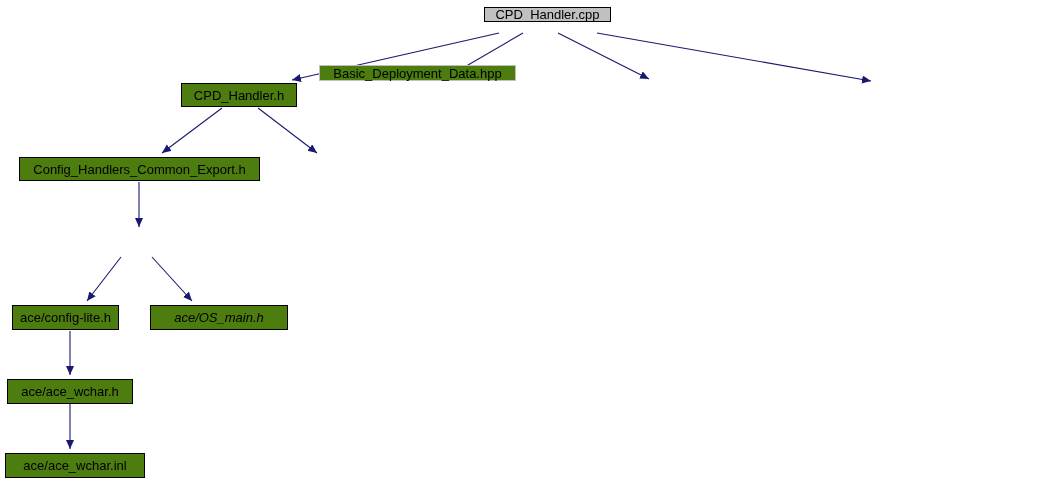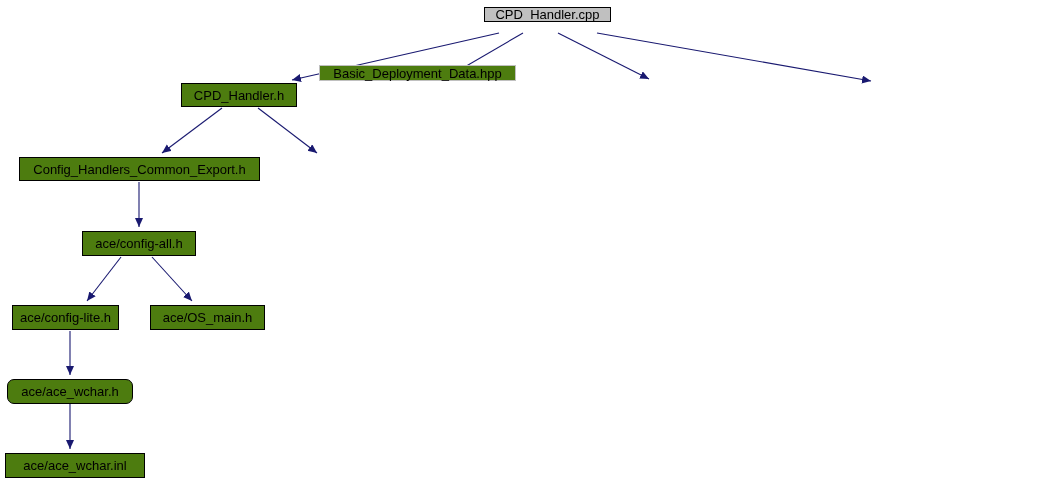--- a/index.html
+++ b/index.html
@@ -78,23 +78,22 @@
 
   <div class="node linked" style="left:181px; top:83px; width:116px; height:24px;">CPD_Handler.h</div>
 
   <div class="node plain" style="left:319px; top:65px; width:197px; height:16px;">Basic_Deployment_Data.hpp</div>
 
 
 
   <div class="node linked" style="left:13px; top:157px; width:241px; height:24px;margin-left:6px;">Config_Handlers_Common_Export.h</div>
 
 
-  <div class="node linked" style="left:82px; top:231px; width:114px; height:25px;">ace/config-all.h</div>
 
   <div class="node linked" style="left:12px; top:305px; width:107px; height:25px;">ace/config-lite.h</div>
 
-  <div class="node linked" style="left:150px; top:305px; width:115px; height:25px;">ace/OS_main.h</div>
+  <div class="node linked" style="left:150px; top:305px; width:138px; height:25px;font-style:italic;">ace/OS_main.h</div>
 
-  <div class="node linked" style="left:7px; top:379px; width:126px; height:25px;border-radius:7px;">ace/ace_wchar.h</div>
+  <div class="node linked" style="left:7px; top:379px; width:126px; height:25px;">ace/ace_wchar.h</div>
 
   <div class="node linked" style="left:5px; top:453px; width:140px; height:25px;">ace/ace_wchar.inl</div>
 
 </div>
 
 </body></html>

